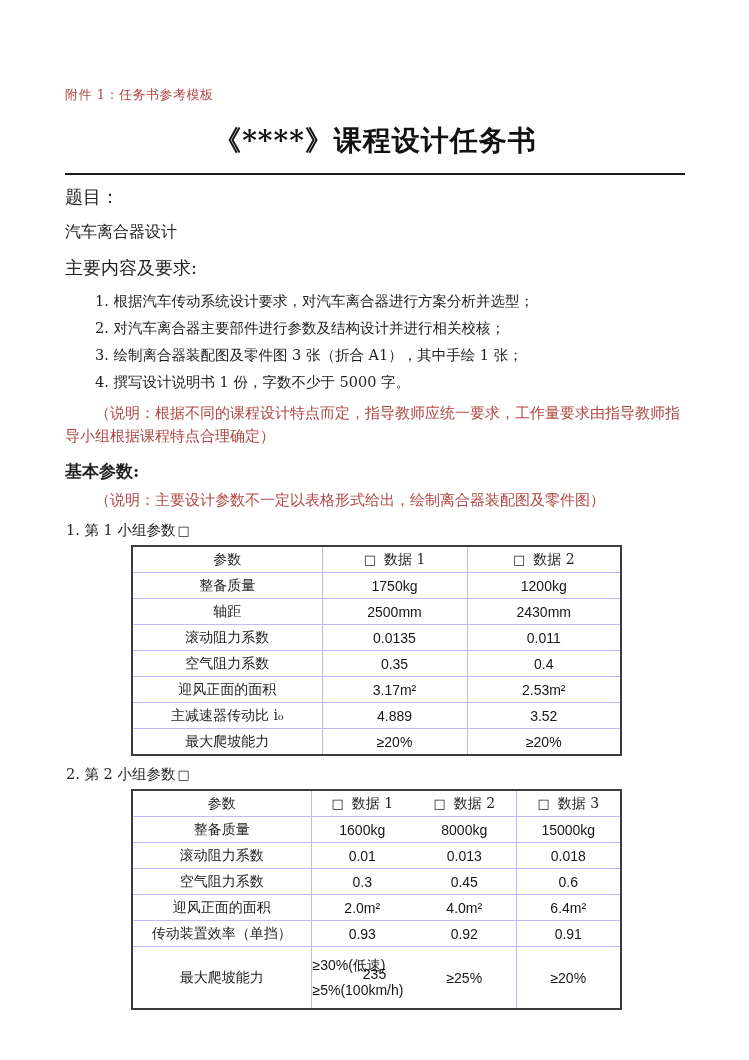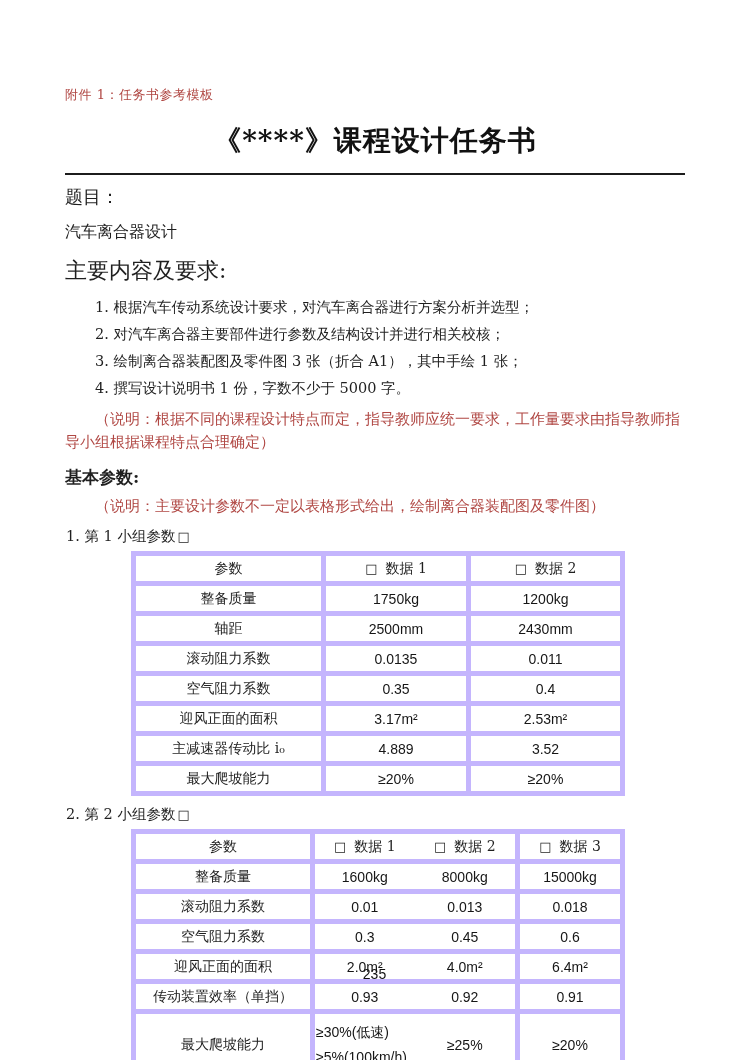--- a/index.html
+++ b/index.html
@@ -29,21 +29,21 @@
     letter-spacing: 1px;
     color: #111111;
   }
   .divider {
     margin-top: 13px;
     border-bottom: 2px solid #1c1c1c;
   }
 
   .topic-label   { margin-top: 10px; font-size: 18px; }
   .topic-value   { margin-top: 13px; font-size: 16px; }
-  .req-heading   { margin-top: 13px; font-size: 22px; }
+  .req-heading   { margin-top: 13px; font-size: 18px; }
 
   .req-list { margin: 8px 0 0 30px; }
   .req-item { font-size: 14.5px; line-height: 27px; }
 
   .red-note {
     color: #b04743;
     font-size: 15px;
     line-height: 23px;
     text-indent: 2em;
     margin-top: 6px;
@@ -62,21 +62,21 @@
   .caption-cb { margin-left: 2px; font-size: 13px; }
 
   table.params {
     margin-left: 66px;
     border-collapse: collapse;
     table-layout: fixed;
     width: 489px;
     border: 2px solid #3c3c3c;
   }
   table.params th, table.params td {
-    border: 5px solid #c4b5fd;
+    border: 1px solid #c4b5fd;
     height: 25px;
     text-align: center;
     vertical-align: middle;
     padding: 0 3px;
     font-size: 14px;
     font-weight: normal;
     overflow: hidden;
   }
   table.params th .cb { margin-right: 8px; font-size: 13px; }
   td.val {

